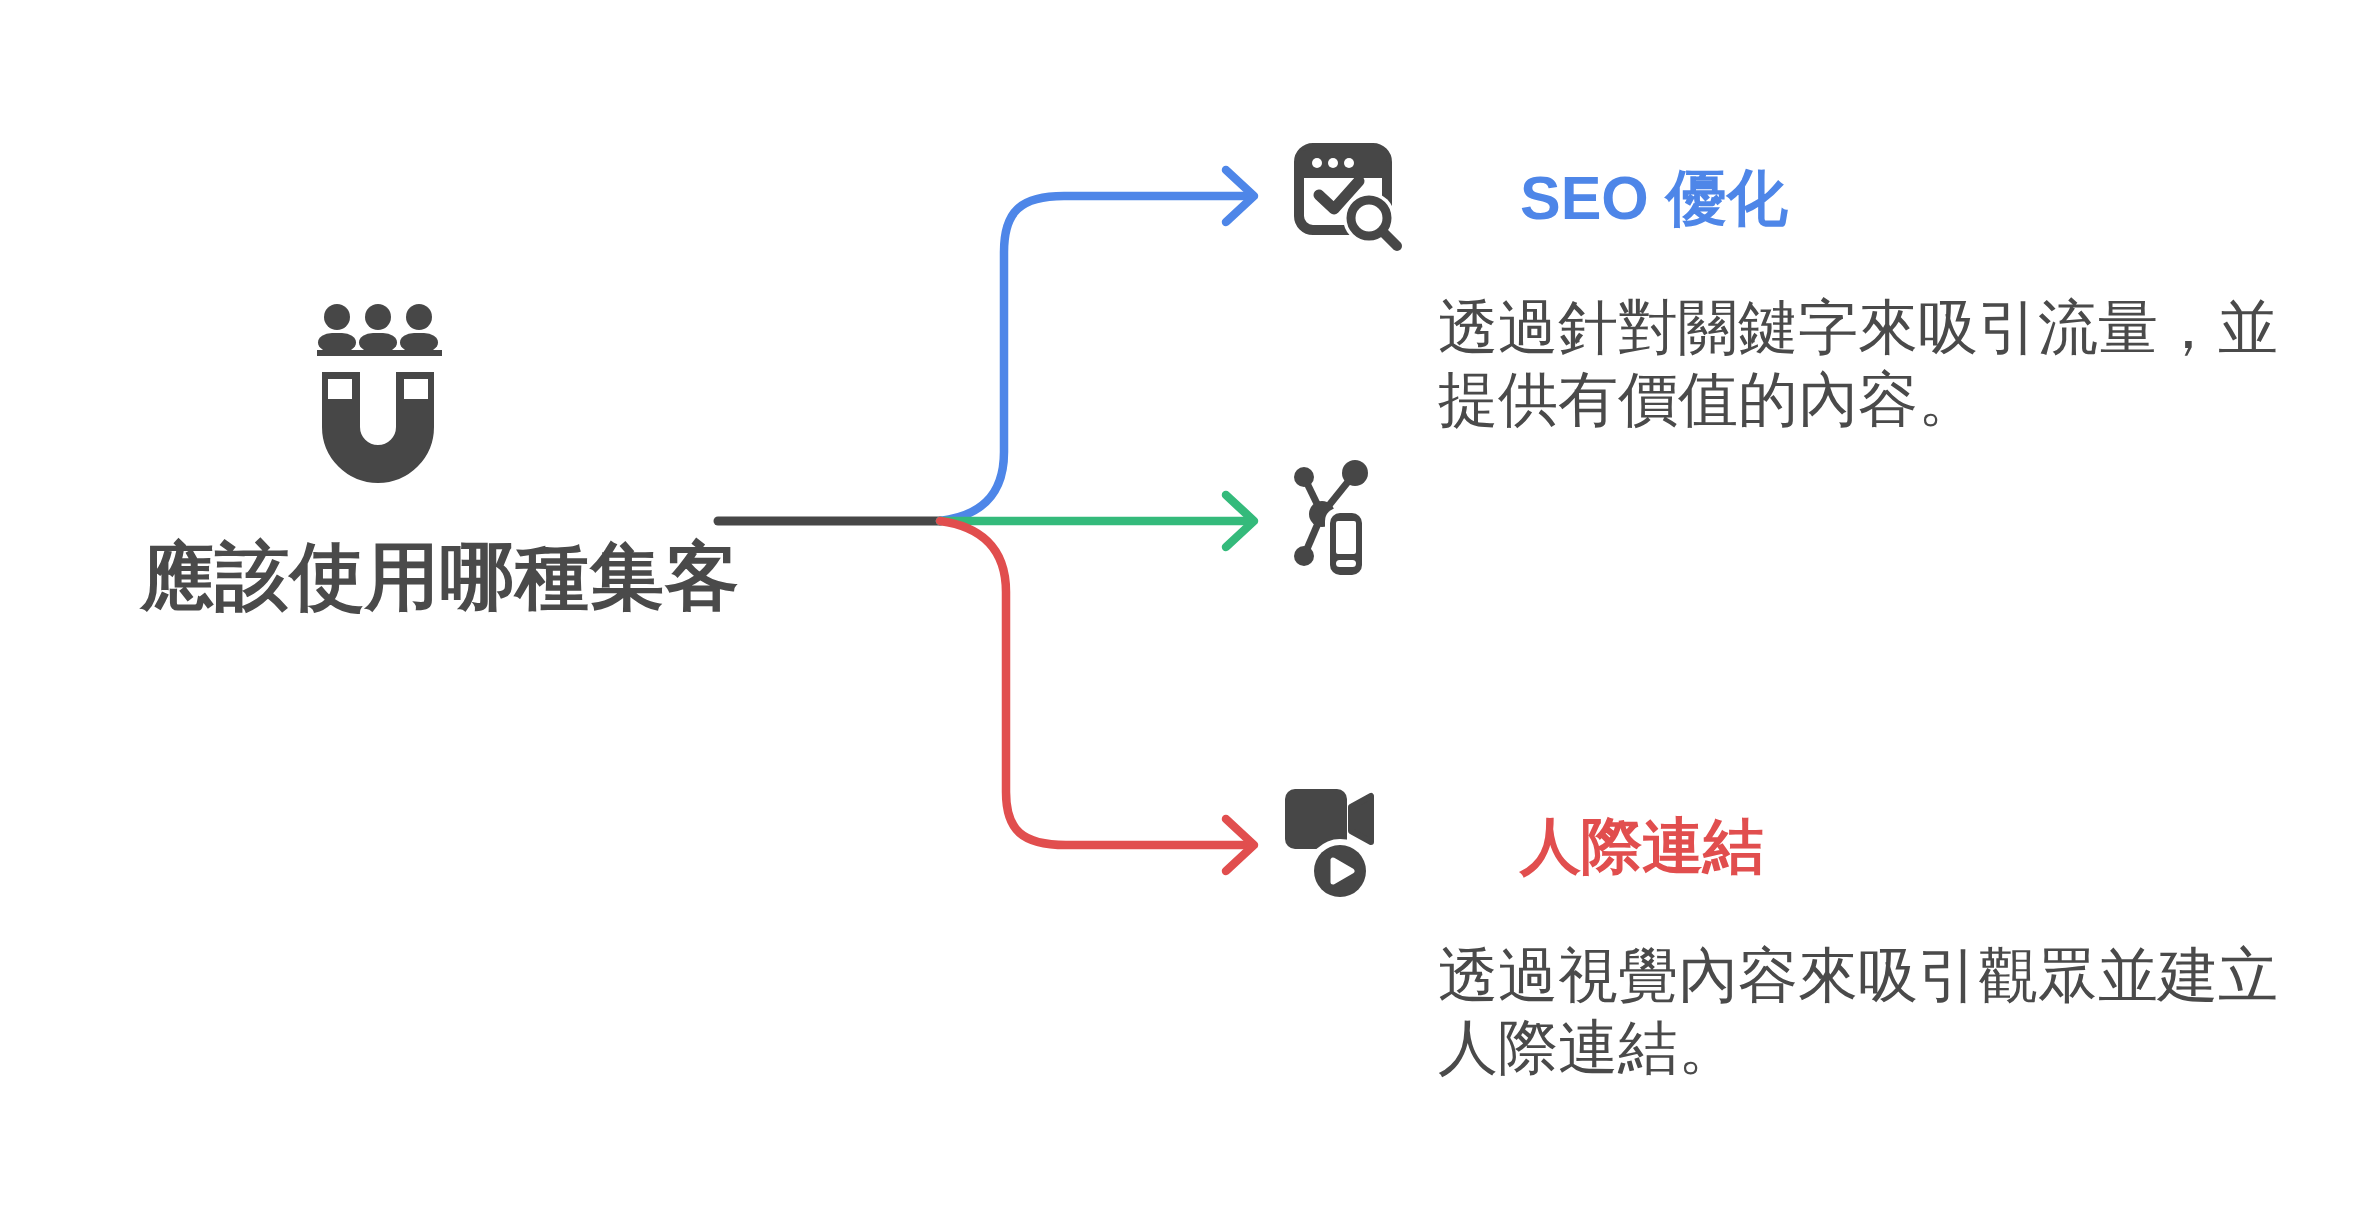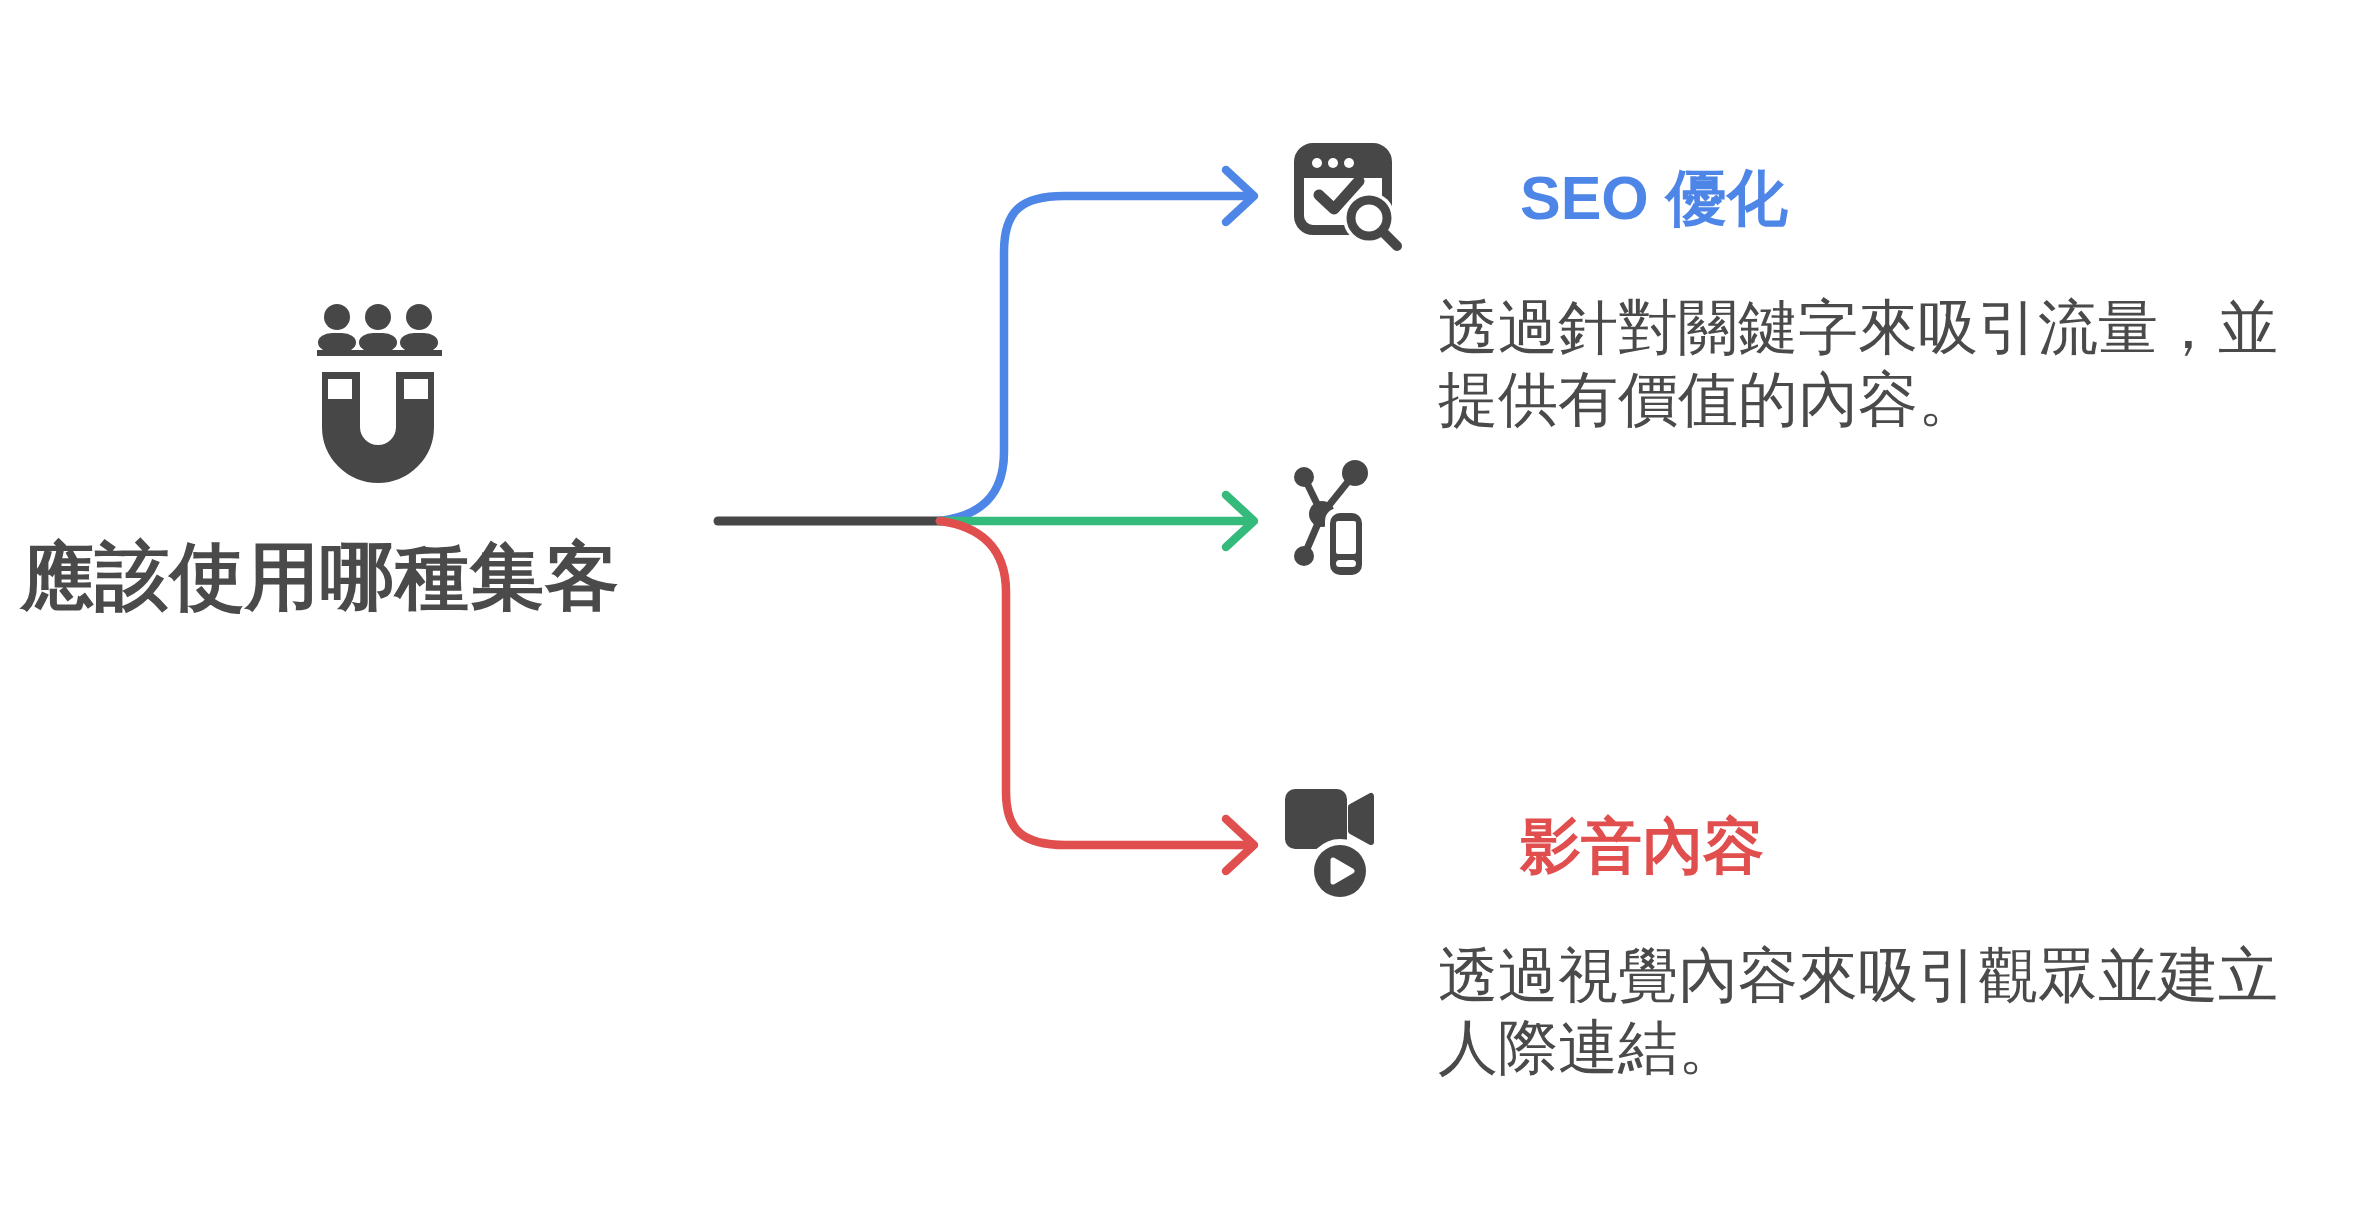--- a/index.html
+++ b/index.html
@@ -16,21 +16,21 @@
     width:2376px;height:1206px;
     background:var(--bg);
     overflow:hidden;
     font-family:"Liberation Sans","DejaVu Sans",sans-serif;
     color:var(--text);
   }
   .connectors{position:absolute;left:0;top:0;width:2376px;height:1206px;}
   .icon-svg{position:absolute;}
   .root-title{
     position:absolute;left:20px;top:532px;width:720px;
-    text-align:left;font-size:74px;font-weight:bold;line-height:90px;
+    text-align:right;font-size:74px;font-weight:bold;line-height:90px;
     letter-spacing:1px;color:var(--text);
   }
   .branch-title{
     position:absolute;left:1520px;
     font-size:61px;font-weight:bold;line-height:62px;white-space:nowrap;
   }
   .branch-desc{
     position:absolute;left:1438px;
     font-size:60px;line-height:72px;color:var(--text);white-space:nowrap;margin-top:20px;
   }
@@ -114,19 +114,19 @@
   <div class="branch-desc" style="top:598px">
   </div>
 
   <svg class="icon-svg" style="left:1283px;top:783px" width="96" height="122" viewBox="0 0 96 122">
     <rect x="2" y="6" width="62" height="60" rx="10" fill="#474747"></rect>
     <path d="M68,24 L88,13 L88,59 L68,48 z" fill="#474747" stroke="#474747" stroke-width="6" stroke-linejoin="round"></path>
     <circle cx="57" cy="88" r="32" fill="#ffffff"></circle>
     <circle cx="57" cy="88" r="26" fill="#474747"></circle>
     <path d="M50,77 L50,99 L69,88 z" fill="#ffffff" stroke="#ffffff" stroke-width="5" stroke-linejoin="round"></path>
   </svg>
-  <div class="branch-title c-red" style="top:815px">影音內容</div>
+  <div class="branch-title c-red" style="top:815px">人際連結</div>
   <div class="branch-desc" style="top:920px">
     <div>透過視覺內容來吸引觀眾並建立</div>
     <div>人際連結。</div>
   </div>
 
 </div>
 
 </body></html>

